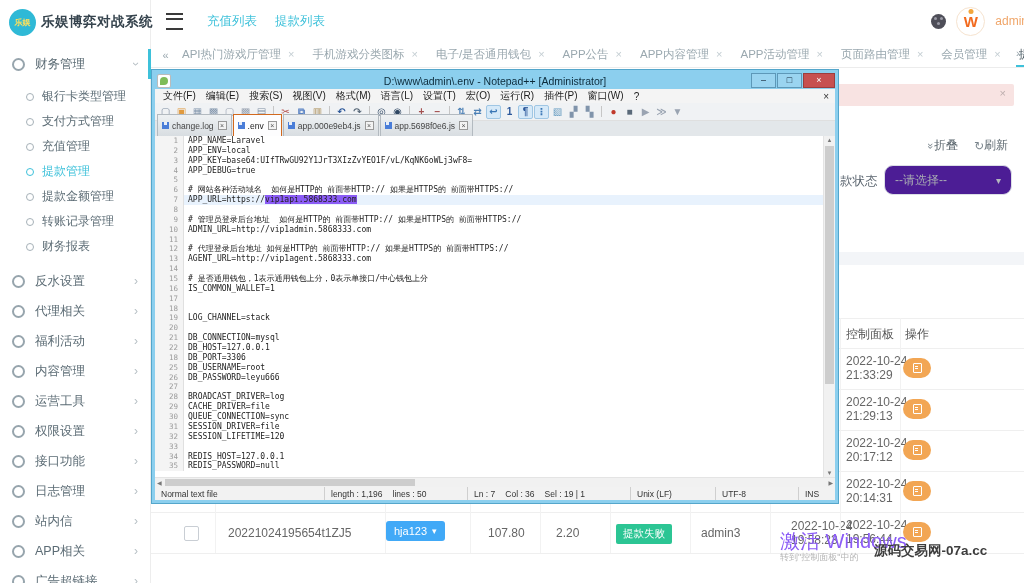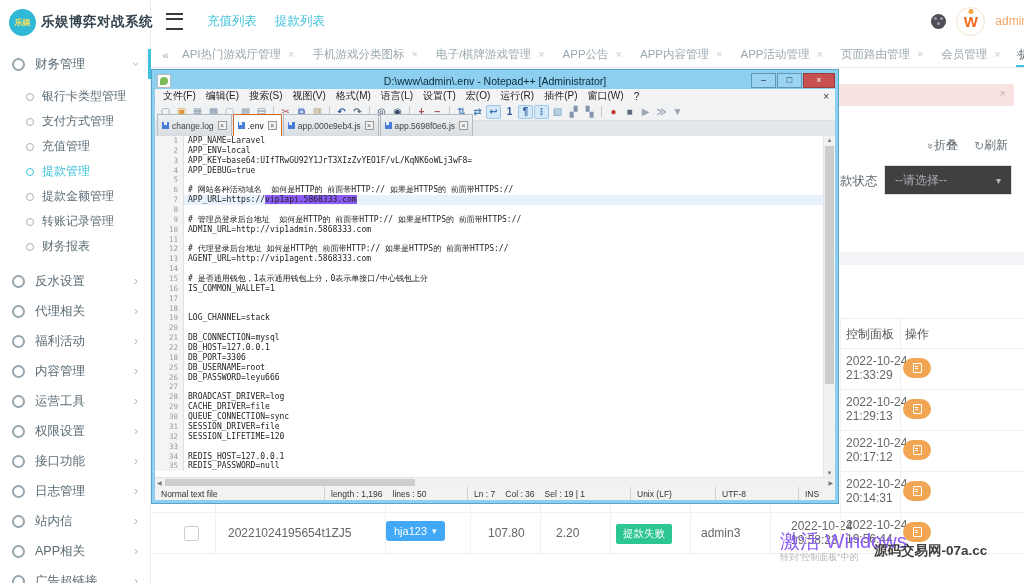--- a/index.html
+++ b/index.html
@@ -51,21 +51,21 @@
   #tabnext{position:absolute;right:2px;top:47px;color:#9aa8af;font-size:11px;z-index:5;cursor:pointer;}
 
   
   .pinkbar{position:absolute;left:158px;right:10px;top:84px;height:22px;background:#f8e3e2;border-radius:2px;z-index:1;}
   .pinkbar .px{position:absolute;right:8px;top:4px;font-size:11px;color:#bdaeae;line-height:1;cursor:pointer;}
   .tools{position:absolute;right:16px;top:137px;display:flex;gap:16px;color:#5f6a71;font-size:12px;z-index:1;}
   .tool{display:flex;align-items:center;cursor:pointer;}
   .fold-ico{display:inline-block;transform:rotate(90deg);color:#7c878e;font-size:11px;}
   .refresh-ico{color:#7c878e;font-size:12px;}
   .filter-label{position:absolute;left:840px;top:173px;font-size:12.5px;color:#5c6670;z-index:1;}
-  .selectbox{position:absolute;left:884px;top:165px;width:128px;height:30px;border:1px solid #dcdfe6;border-radius:0;background:#404040;
+  .selectbox{position:absolute;left:884px;top:165px;width:128px;height:30px;border:1px solid #dcdfe6;border-radius:9px;background:#4c1d95;
     display:flex;align-items:center;padding:0 10px;box-sizing:border-box;font-size:12px;color:#a8abb2;z-index:1;cursor:pointer;}
   .selectbox .caret{margin-left:auto;color:#b4b7be;font-size:10px;}
   .graystrip{position:absolute;left:158px;right:0;top:252px;height:13px;background:#f3f5f8;z-index:1;}
 
   
   #table-layer{position:absolute;left:0;top:0;width:1024px;height:583px;z-index:1;}
   .hline{position:absolute;left:150px;right:0;height:1px;background:#efefef;}
   .vline{position:absolute;top:318px;height:235px;width:1px;background:#f2f2f2;}
   .th{position:absolute;top:326px;font-size:12px;color:#555;}
   .cell2{position:absolute;font-size:12px;color:#666;line-height:14px;}
@@ -257,21 +257,21 @@
     <div id="ptabs">
         <div class="ptab">
           <span>API热门游戏厅管理</span>
           <span class="x">×</span>
         </div>
         <div class="ptab">
           <span>手机游戏分类图标</span>
           <span class="x">×</span>
         </div>
         <div class="ptab">
-          <span>电子/棋牌游戏管理</span>
+          <span>电子/是否通用钱包</span>
           <span class="x">×</span>
         </div>
         <div class="ptab">
           <span>APP公告</span>
           <span class="x">×</span>
         </div>
         <div class="ptab">
           <span>APP内容管理</span>
           <span class="x">×</span>
         </div>

